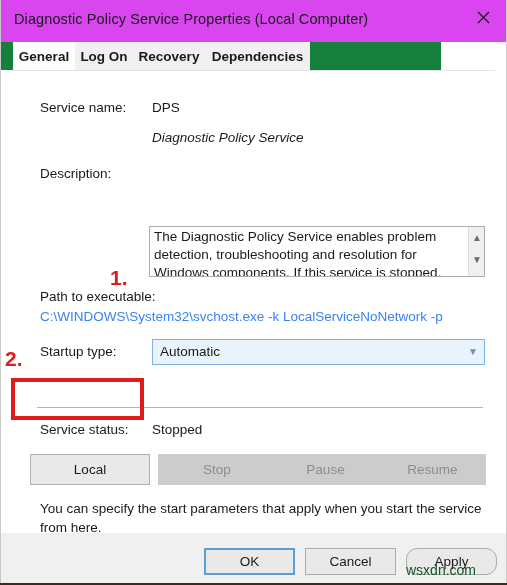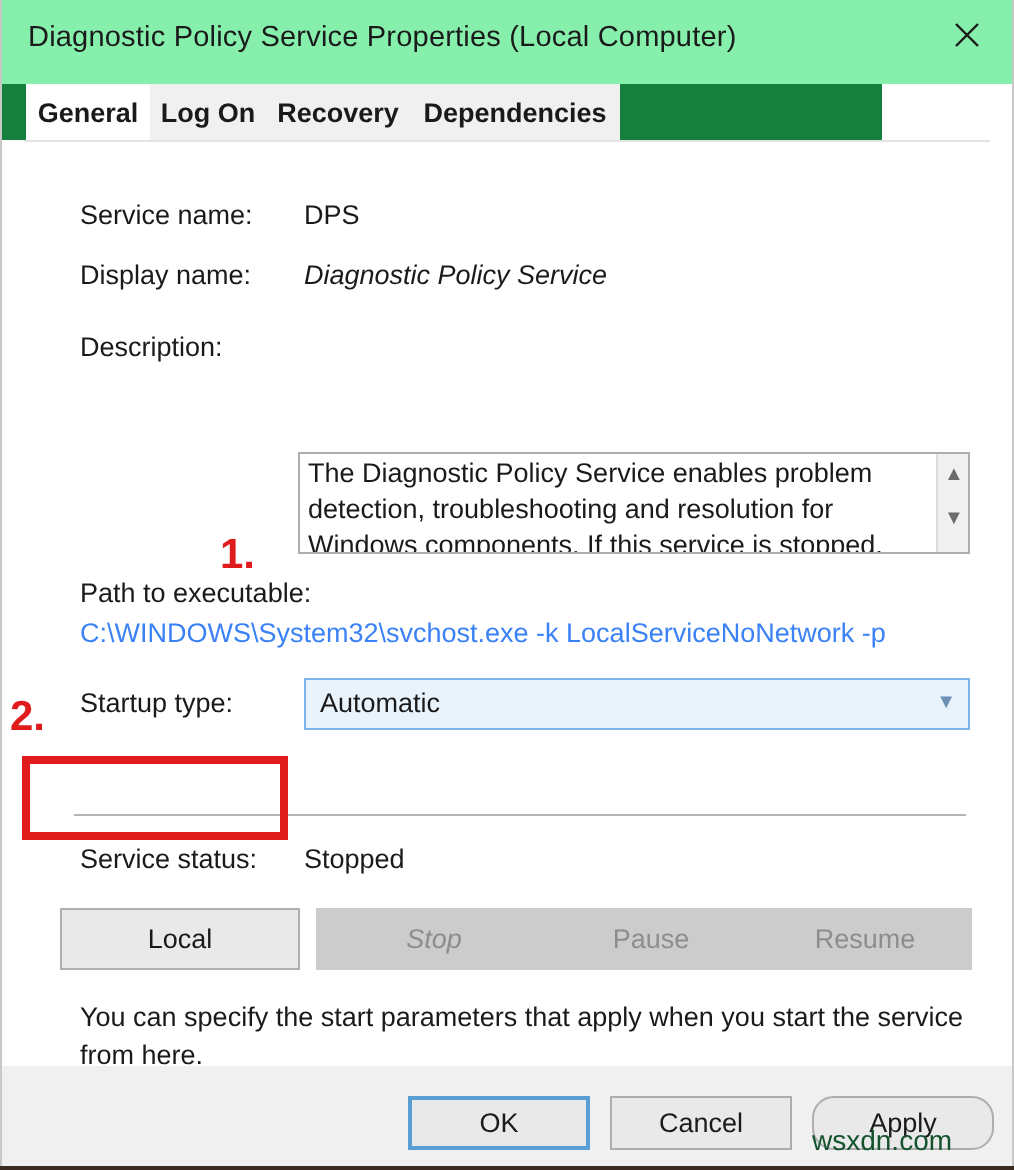--- a/index.html
+++ b/index.html
@@ -35,21 +35,21 @@
     position: absolute;
     left: 0; bottom: 0;
     width: 507px; height: 2px;
     background: #3b2a22;
   }
   
   #titlebar {
     position: absolute;
     left: 1px; top: 0;
     width: 505px; height: 42px;
-    background: #86efac;
+    background: #d946ef;
   }
   #title-text {
     position: absolute;
     left: 13px; top: 11px;
     font-size: 14.5px;
     color: #1a1a1a;
     white-space: nowrap;
     letter-spacing: 0.1px;
   }
   #close-button {
@@ -311,21 +311,20 @@
     <div class="tab" style="left:74px;width:58px;">Log On</div>
     <div class="tab" style="left:132px;width:72px;">Recovery</div>
     <div class="tab" style="left:204px;width:105px;">Dependencies</div>
   </div>
 
   <div id="page">
 
     <div class="row-label" style="left:28px;top:29px;">Service name:</div>
     <div class="row-value" style="left:140px;top:29px;">DPS</div>
 
-    <div class="row-label" style="left:28px;top:59px;">Display name:</div>
     <div class="row-value" style="left:140px;top:59px;font-style:italic;">Diagnostic Policy Service</div>
 
     <div class="row-label" style="left:28px;top:95px;">Description:</div>
 
     <div id="desc-box">
       <div id="desc-text">The Diagnostic Policy Service enables problem detection, troubleshooting and resolution for Windows components. If this service is stopped,</div>
       <div id="desc-scroll">
         <div class="scroll-arrow" style="top:2px;">▲</div>
         <div class="scroll-arrow" style="top:24px;">▼</div>
       </div>
@@ -339,21 +338,21 @@
       <div id="startup-combo-text">Automatic</div>
       <div id="startup-combo-arrow">▼</div>
     </div>
 
     <div id="divider"></div>
 
     <div class="row-label" style="left:28px;top:351px;">Service status:</div>
     <div class="row-value" style="left:140px;top:351px;">Stopped</div>
 
     <div class="svc-button enabled" style="left:18px;width:120px;">Local</div>
-    <div class="svc-button disabled" style="left:146px;width:118px;font-style:italic;">Stop</div>
+    <div class="svc-button disabled" style="left:146px;width:118px;">Stop</div>
     <div class="svc-button disabled" style="left:260px;width:107px;">Pause</div>
     <div class="svc-button disabled" style="left:367px;width:107px;">Resume</div>
 
     <div id="hint-text">You can specify the start parameters that apply when you start the service from here.</div>
 
     <div class="row-label" id="startparams-label">Start parameters:</div>
     <input id="startparams-input" type="text" placeholder="" style="">
 
   </div>
 

